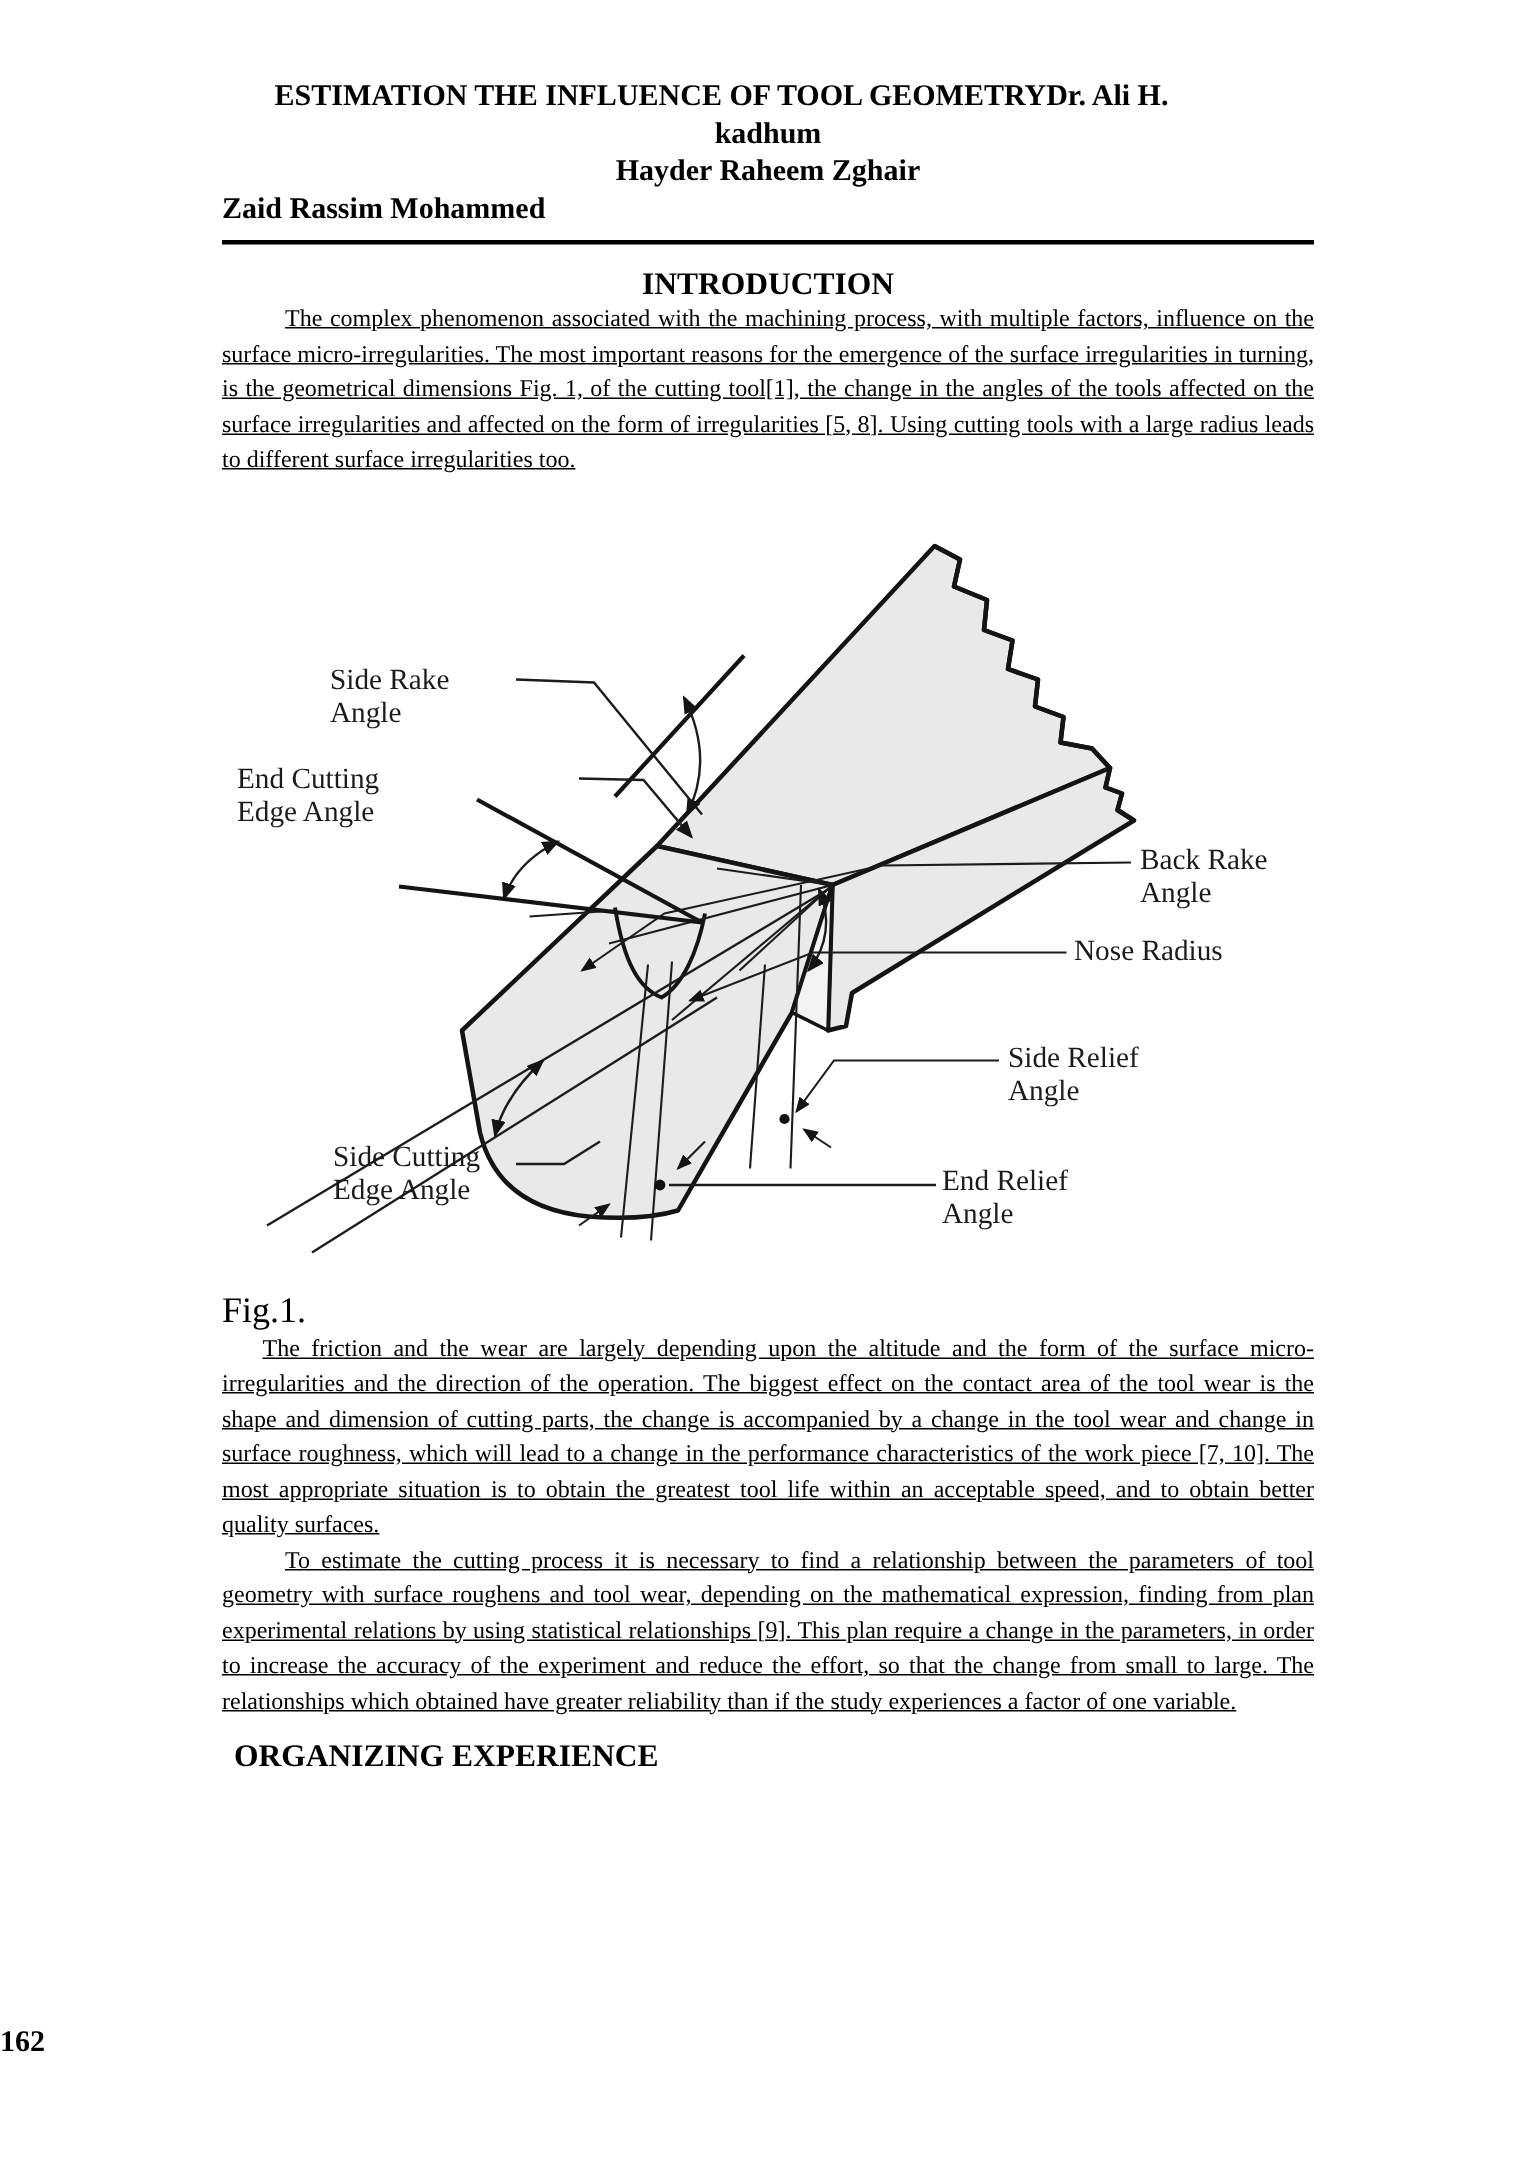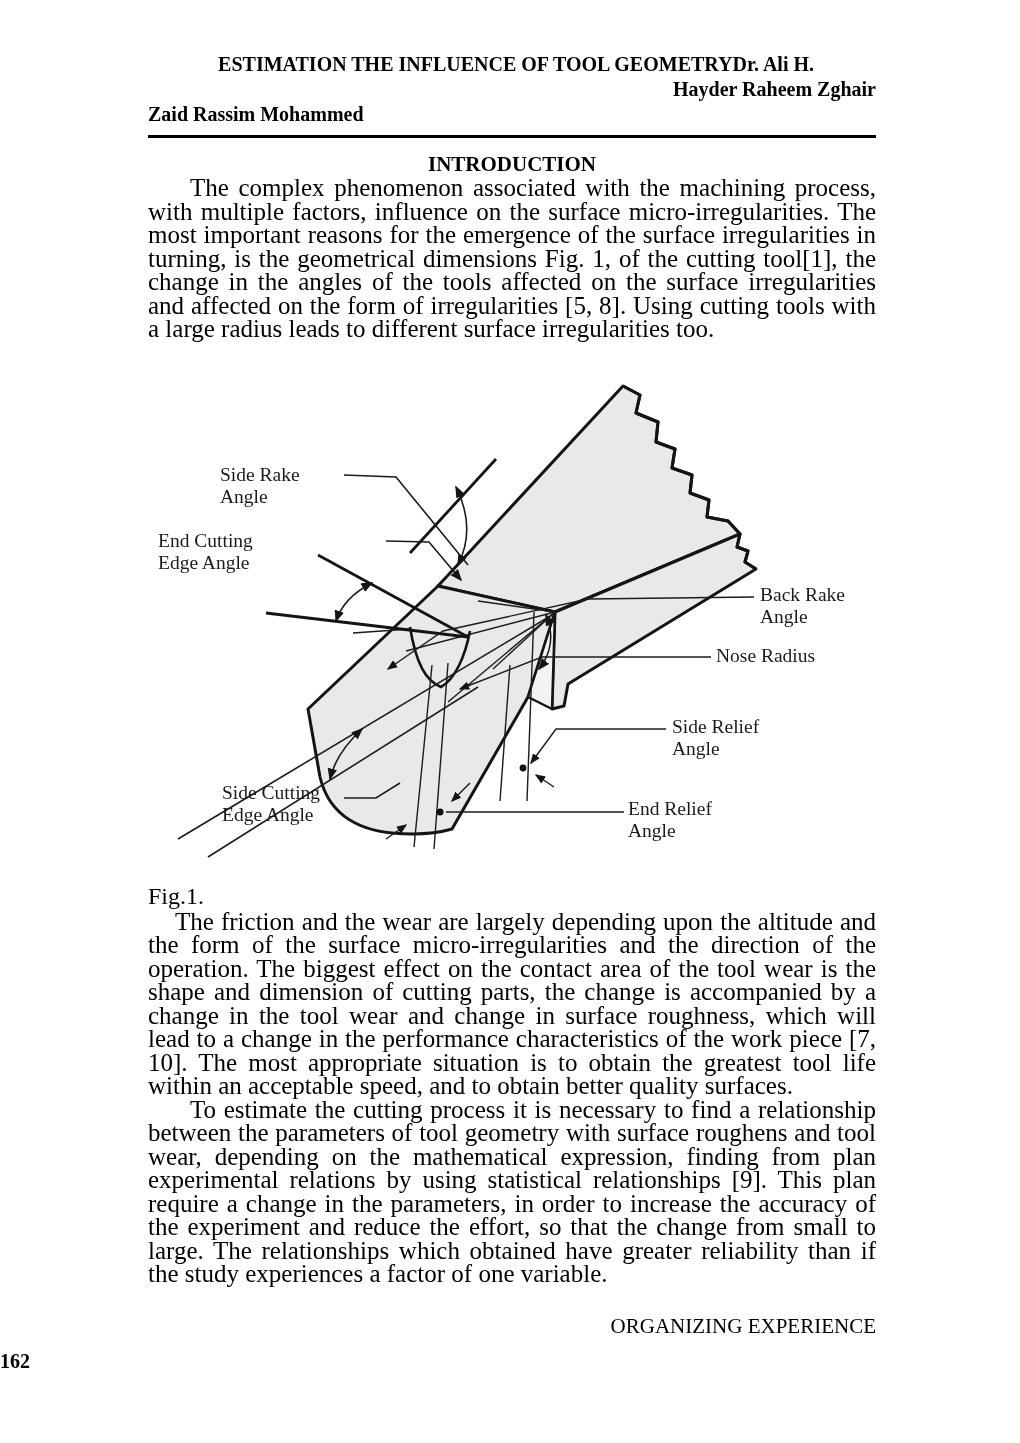--- a/index.html
+++ b/index.html
@@ -11,58 +11,61 @@
   .page {
     position:relative;
     width:1020px; height:1443px;
     box-sizing:border-box;
     padding:52px 144px 0 148px;
     overflow:hidden;
     background:#fff;
   }
   
   .hdr { font-weight:bold; font-size:20px; line-height:25px; }
-  .hdr-row { display:flex; justify-content:flex-end; }
+  .hdr-row { display:flex; justify-content:center; }
   .hdr-right-pad { padding-right:62px; }
   .hdr-row-right { text-align:left; }
   .rule {
     border:none; border-top:3.5px solid #000;
     margin:8px 0 0 0; width:100%;
   }
   
   .heading { font-weight:bold; font-size:21px; line-height:24px; margin:14px 0 0 0;text-align:center; }
   p.body {
-    font-size:25px; line-height:23.5px;
-    text-align:justify; margin:0;
+    font-size:16px; line-height:23.5px;
+    text-align:justify; margin:0;text-decoration:underline;
   }
   .indent-lg { text-indent:42px; }
   .indent-sm { text-indent:27px; }
   .mt { margin-top:26px; }
   
   .figwrap { width:730px; height:500px; margin:28px 0 0 0; }
   .figcap { font-size:24px; margin:14px 0 0 0; }
-  .org-heading { font-weight:normal; font-size:21px; margin:28px 0 0 0; padding-left:8px;text-align:right; }
+  .org-heading { font-weight:bold; font-size:21px; margin:12px 0 0 0; padding-left:8px; }
   .pageno {
     position:absolute; left:0; right:0; top:1350px;
     text-align:left; font-weight:bold; font-size:20px;
   }
   svg text {
     font-family:"Liberation Serif", serif;
     font-size:19.5px; fill:#1b1b1b;
   }
 </style>
 </head>
 <body>
 
 <div class="page">
 
   <div class="hdr">
     <div class="hdr-row">
       <span>ESTIMATION THE INFLUENCE OF TOOL GEOMETRY</span>
       <span class="hdr-right-pad">Dr. Ali H.</span>
+    </div>
+    <div class="hdr-row">
+      <span>kadhum</span>
     </div>
     <div class="hdr-row">
       <span>Hayder Raheem Zghair</span>
     </div>
     <div class="hdr-row-right">
       <span>Zaid Rassim Mohammed</span>
     </div>
   </div>
 
   <hr class="rule">

